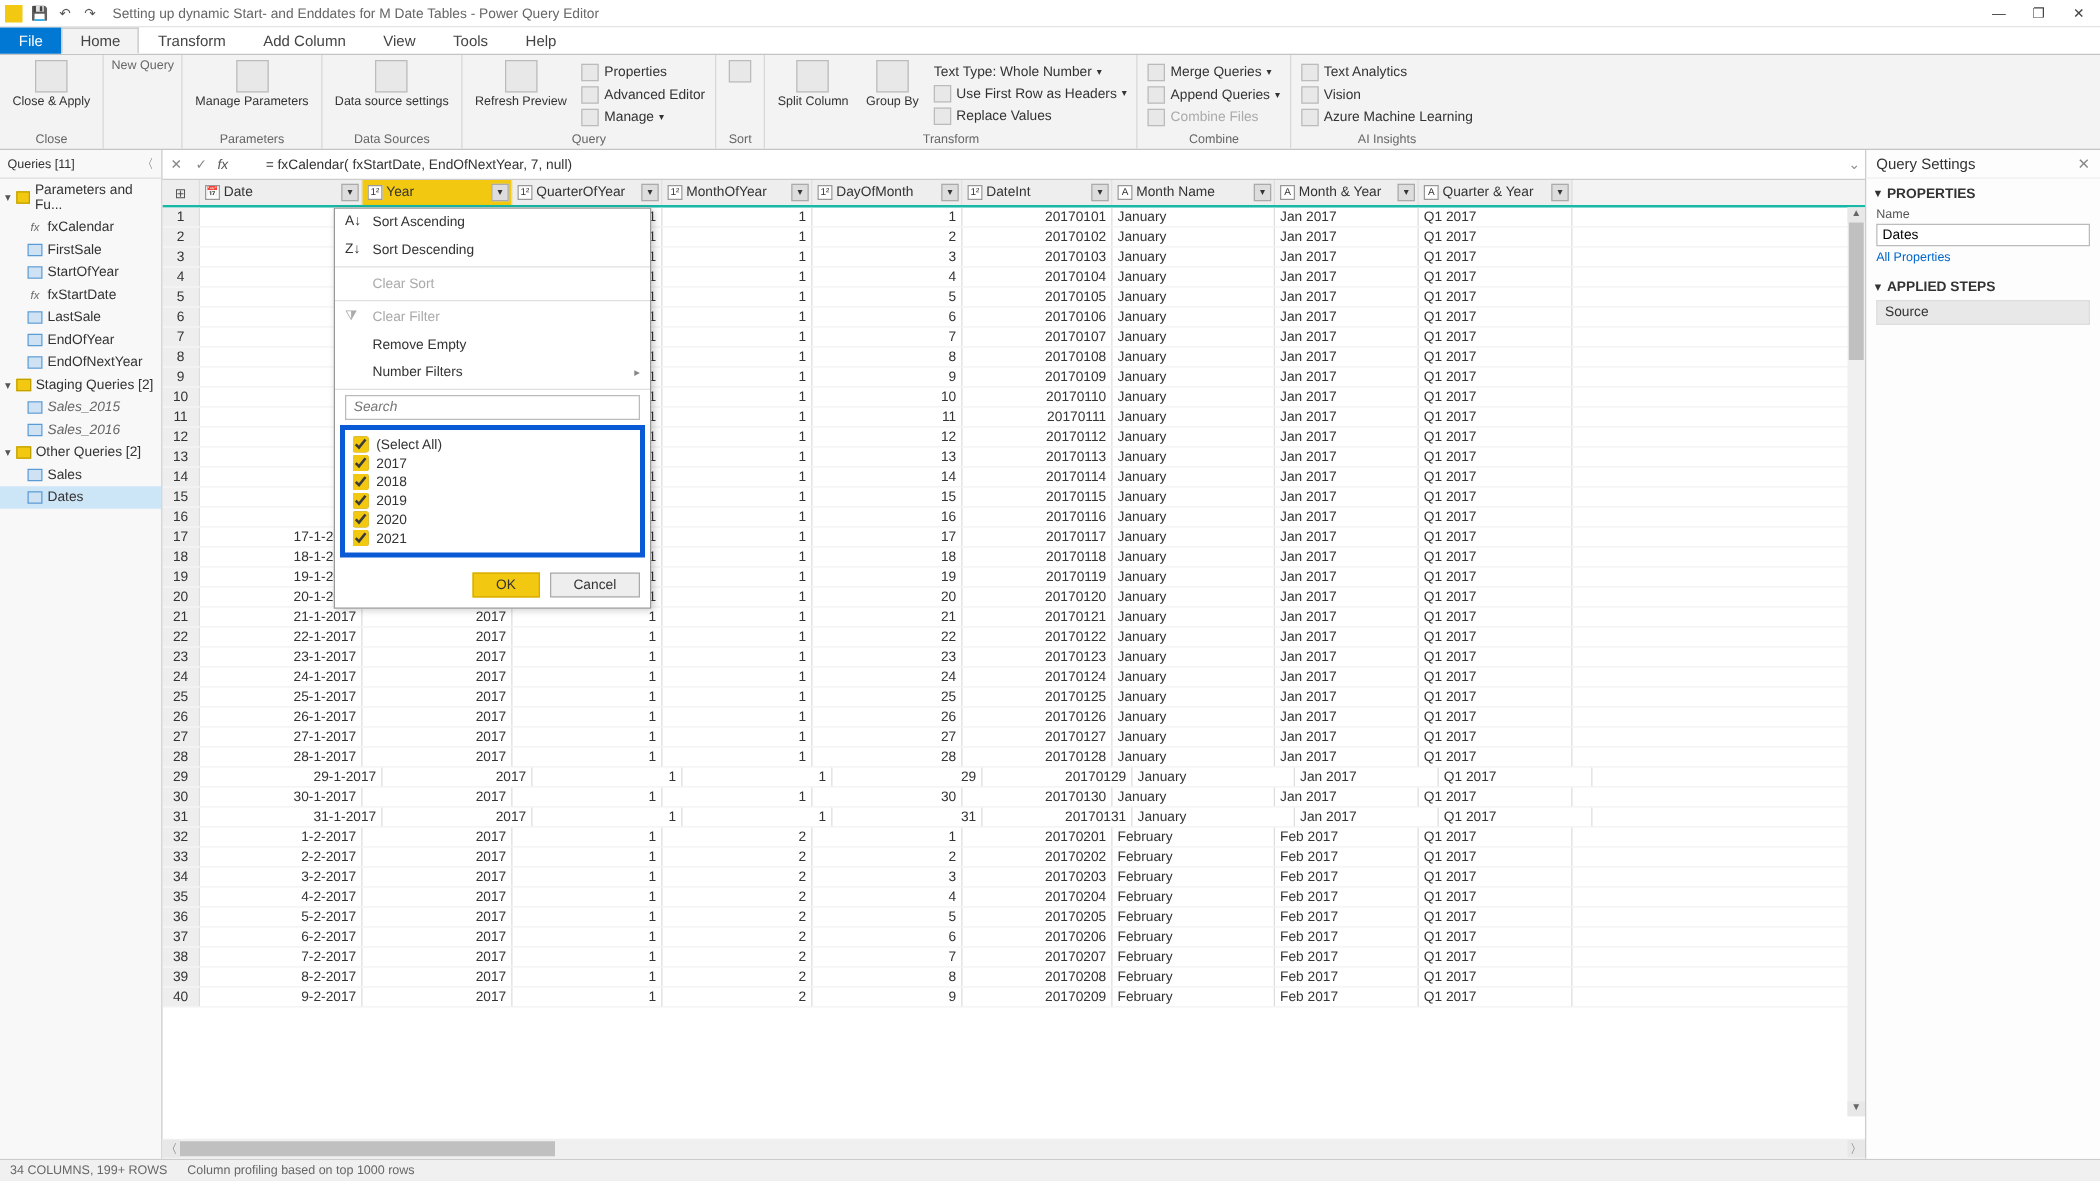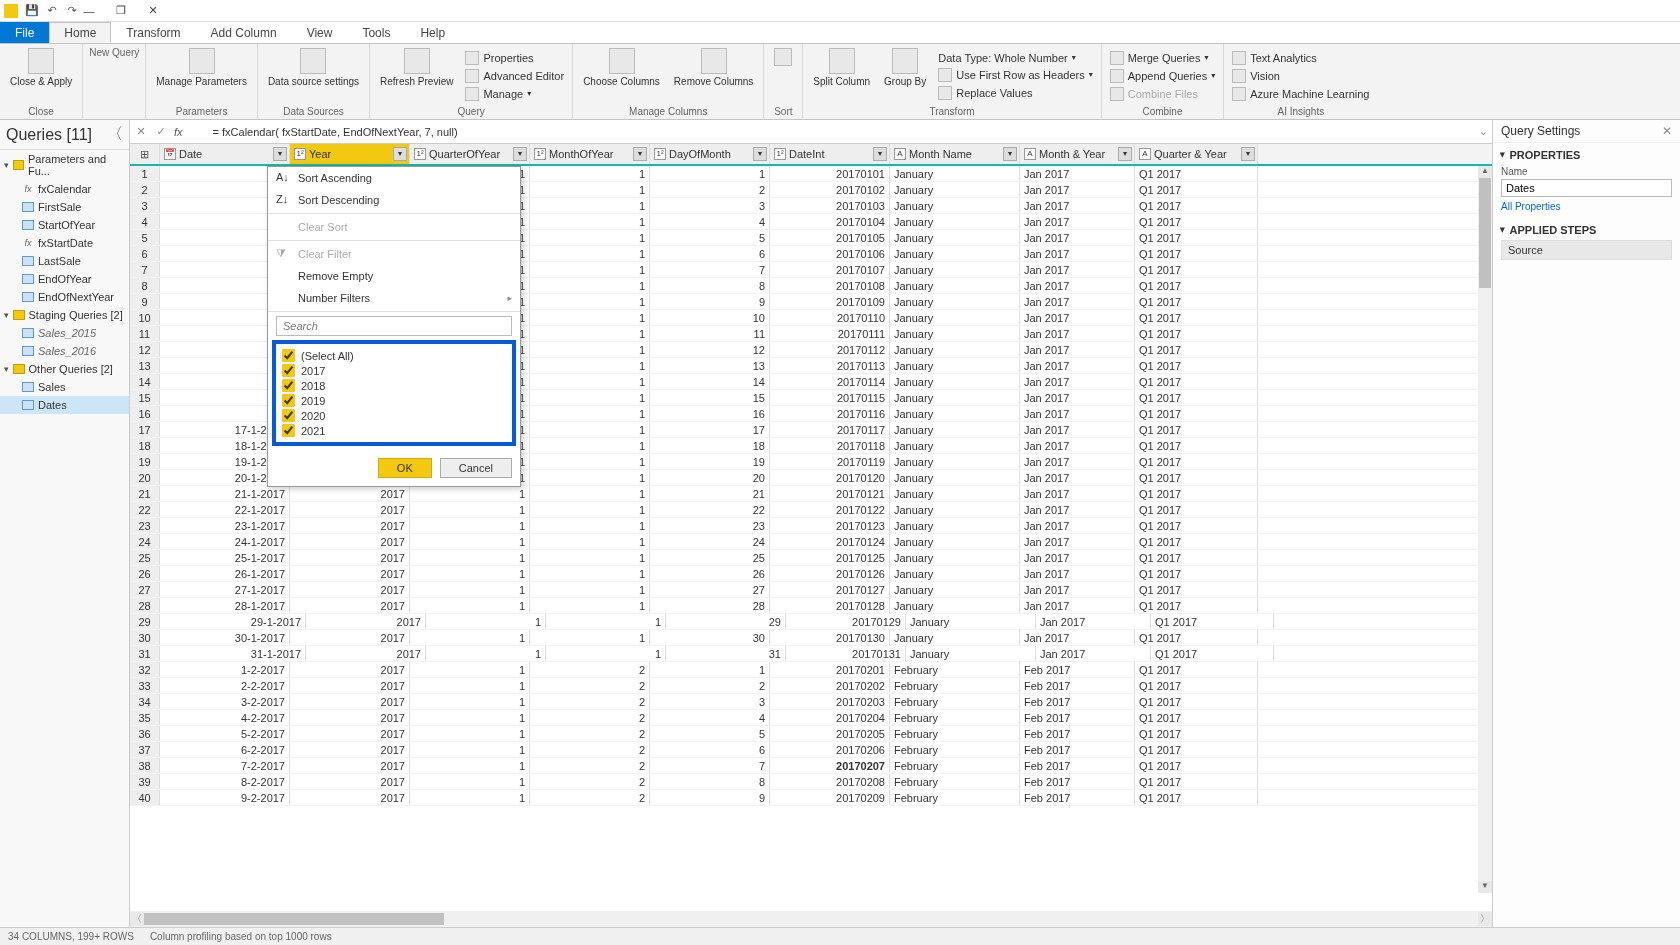--- a/index.html
+++ b/index.html
@@ -27,21 +27,21 @@
 .bigbtn { display: flex; flex-direction: column; align-items: center; justify-content: flex-start; padding: 2px 4px; min-width: 42px; cursor: default; }
 .bigbtn .ico { width: 26px; height: 26px; background: #e8e8e8; border: 1px solid #bbb; margin-bottom: 2px; }
 .bigbtn .txt { font-size: 10px; text-align: center; line-height: 1.1; }
 .smallbtn { display: flex; align-items: center; gap: 4px; font-size: 11px; color: #333; padding: 1px 2px; cursor: default; white-space: nowrap; }
 .smallbtn .ico { width: 14px; height: 14px; background: #e8e8e8; border: 1px solid #bbb; }
 .smallbtn.disabled { color: #aaa; }
 
 
 .main { display: flex; height: calc(945px - 22px - 22px - 76px - 18px); }
 .leftpane { width: 130px; border-right: 1px solid #ccc; background: #f8f8f8; display: flex; flex-direction: column; }
-.leftpane .hdr { display: flex; align-items: center; justify-content: space-between; padding: 4px 6px; border-bottom: 1px solid #ddd; font-size: 16px; }
+.leftpane .hdr { display: flex; align-items: center; justify-content: space-between; padding: 4px 6px; border-bottom: 1px solid #ddd; font-size: 10px; }
 .leftpane .collapse { color: #666; cursor: default; }
 .qlist { flex: 1; overflow: auto; font-size: 11px; }
 .qgroup { display: flex; align-items: center; gap: 4px; padding: 3px 4px; color: #333; cursor: default; }
 .qgroup .tri { font-size: 9px; color: #555; }
 .qgroup .fold { width: 12px; height: 10px; background: #f2c811; border: 1px solid #c0a000; }
 .qitem { display: flex; align-items: center; gap: 4px; padding: 3px 4px 3px 22px; color: #333; cursor: default; }
 .qitem .tblico { width: 12px; height: 10px; border: 1px solid #5a9bd5; background: linear-gradient(#cfe2f3,#cfe2f3); }
 .qitem .fxico { width: 12px; height: 10px; font-style: italic; font-size: 9px; color: #666; text-align:center; line-height:10px; }
 .qitem.italic { font-style: italic; color: #666; }
 .qitem.selected { background: #cde6f7; }
@@ -106,20 +106,21 @@
 .status { height: 18px; background: #f0f0f0; border-top: 1px solid #ccc; display: flex; align-items: center; padding: 0 8px; font-size: 10px; color: #666; gap: 16px; }
 </style>
 </head>
 <body>
 
 <div class="titlebar">
   <span class="pbi-logo"></span>
   <span class="qat-icon">💾</span>
   <span class="qat-icon">↶</span>
   <span class="qat-icon">↷</span>
+  <span class="title">Setting up dynamic Start- and Enddates for M Date Tables - Power Query Editor</span>
   <div class="winbtns">
     <span class="winbtn">—</span>
     <span class="winbtn">❐</span>
     <span class="winbtn">✕</span>
   </div>
 </div>
 
 <div class="ribbon-tabs">
   <div class="ribbon-tab file">File</div>
   <div class="ribbon-tab active">Home</div>
@@ -187,35 +188,20 @@
       <div class="smallbtn">
             <span class="ico"></span>
             <span>Manage</span>
             <span style="font-size:8px">▾</span>
           </div>
     </div>
   </div>
       <div class="lbl">Query</div>
     </div>
 
-  <div class="ribgroup">
-      <div class="row">
-    <div class="bigbtn">
-          <div class="ico"></div>
-          <div class="txt">Choose
-Columns</div>
-        </div>
-    <div class="bigbtn">
-          <div class="ico"></div>
-          <div class="txt">Remove
-Columns</div>
-        </div>
-  </div>
-      <div class="lbl">Manage Columns</div>
-    </div>
 
 
   <div class="ribgroup">
       <div class="row">
     <div class="bigbtn" style="min-width:24px">
           <div class="ico" style="width:18px;height:18px"></div>
         </div>
   </div>
       <div class="lbl">Sort</div>
     </div>
@@ -227,21 +213,21 @@
           <div class="txt">Split
 Column</div>
         </div>
     <div class="bigbtn">
           <div class="ico"></div>
           <div class="txt">Group
 By</div>
         </div>
     <div style="display:flex;flex-direction:column;gap:2px;justify-content:center">
       <div class="smallbtn">
-            <span>Data Type: Whole Number</span>
+            <span>Text Type: Whole Number</span>
             <span style="font-size:8px">▾</span>
           </div>
       <div class="smallbtn">
             <span class="ico"></span>
             <span>Use First Row as Headers</span>
             <span style="font-size:8px">▾</span>
           </div>
       <div class="smallbtn">
             <span class="ico"></span>
             <span>Replace Values</span>
@@ -870,21 +856,21 @@
               <div class="gcell" style="width: 115px;">Feb 2017</div>
               <div class="gcell" style="width: 123px;">Q1 2017</div>
             </div>
             <div class="grow">
               <div class="gcell rownum">38</div>
               <div class="gcell num" style="width: 130px; justify-content: flex-end;">7-2-2017</div>
               <div class="gcell num" style="width: 120px; justify-content: flex-end;">2017</div>
               <div class="gcell num" style="width: 120px; justify-content: flex-end;">1</div>
               <div class="gcell num" style="width: 120px; justify-content: flex-end;">2</div>
               <div class="gcell num" style="width: 120px; justify-content: flex-end;">7</div>
-              <div class="gcell num" style="width: 120px; justify-content: flex-end; font-weight: bold;">20170207</div>
+              <div class="gcell num" style="width: 120px; justify-content: flex-end;">20170207</div>
               <div class="gcell" style="width: 130px;">February</div>
               <div class="gcell" style="width: 115px;">Feb 2017</div>
               <div class="gcell" style="width: 123px;">Q1 2017</div>
             </div>
             <div class="grow">
               <div class="gcell rownum">39</div>
               <div class="gcell num" style="width: 130px; justify-content: flex-end; padding-left: 20px;">8-2-2017</div>
               <div class="gcell num" style="width: 120px; justify-content: flex-end;">2017</div>
               <div class="gcell num" style="width: 120px; justify-content: flex-end;">1</div>
               <div class="gcell num" style="width: 120px; justify-content: flex-end;">2</div>

